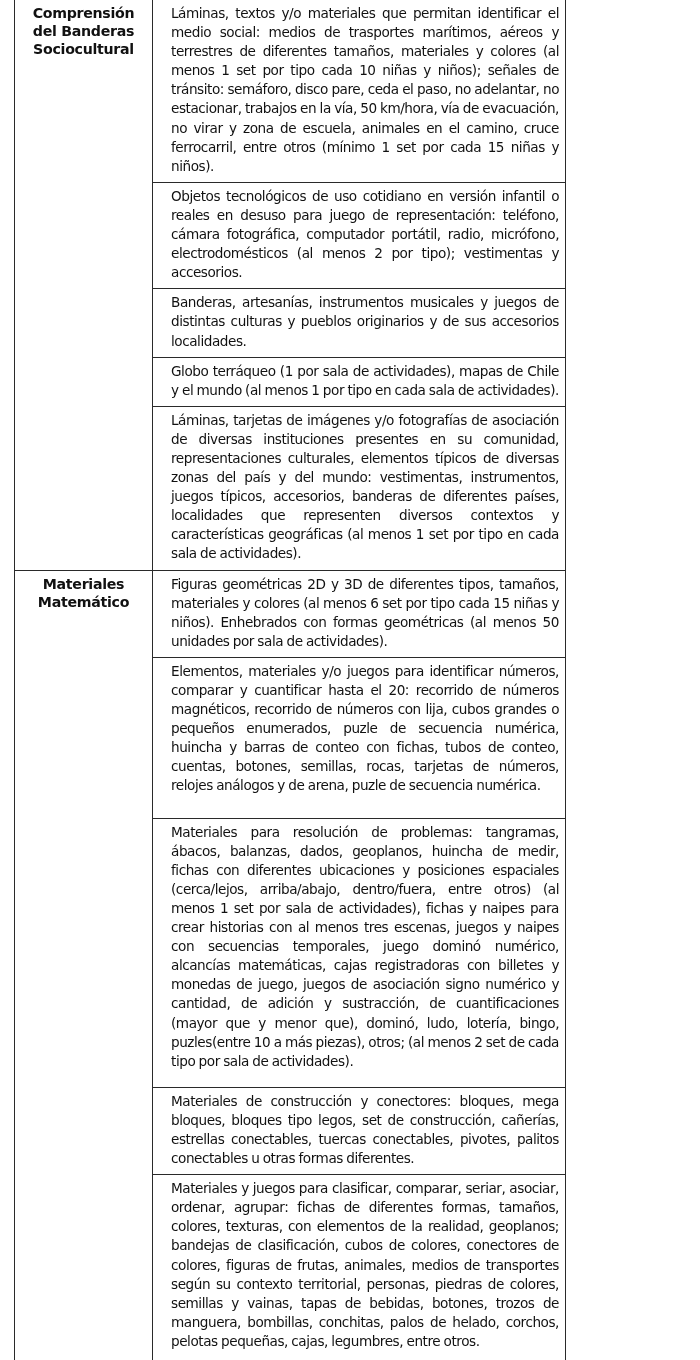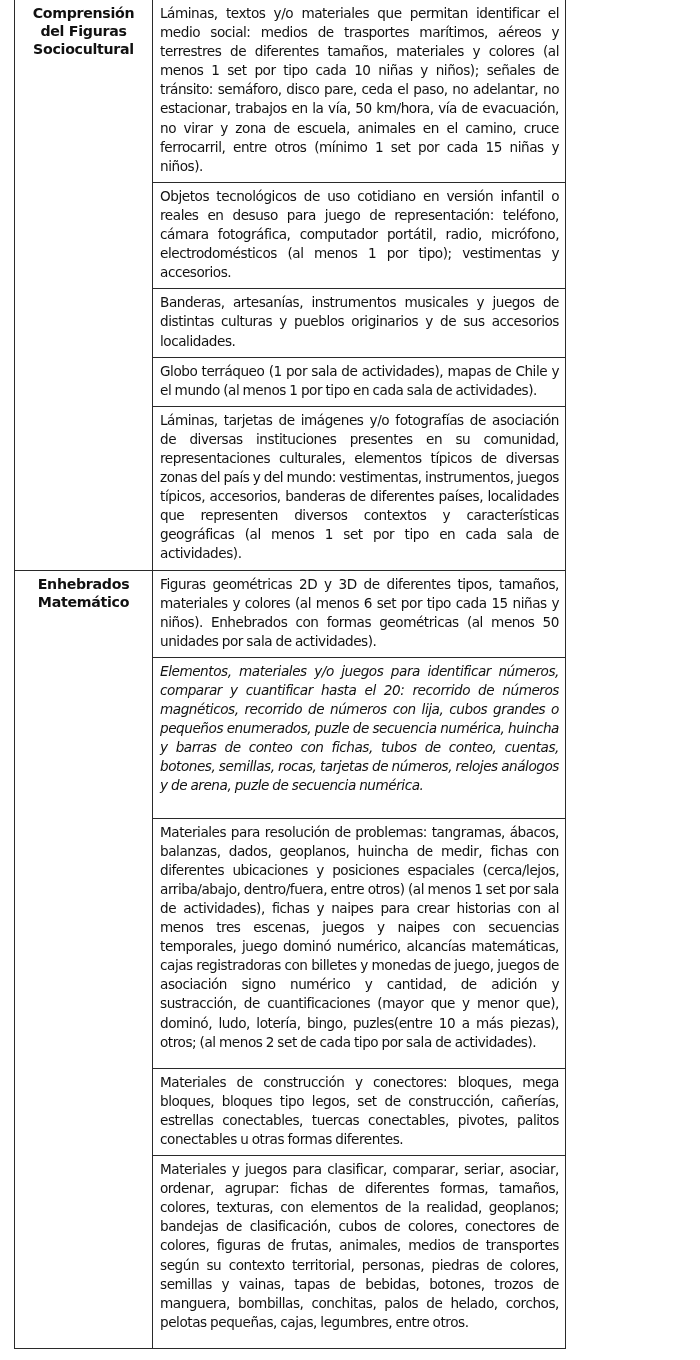--- a/index.html
+++ b/index.html
@@ -34,74 +34,74 @@
     font-size: 14.2px;
     line-height: 18px;
     text-align: center;
     padding: 4px 4px 0 4px;
     letter-spacing: -0.3px;
   }
   .content-cell {
     font-size: 13.6px;
     line-height: 19.1px;
     text-align: justify;
-    padding: 4px 6px 6px 7px;
+    padding: 4px 6px 6px 18px;
     letter-spacing: -0.45px;
     word-spacing: -0.5px;
   }
   .content-cell p {
     margin: 0;
   }
-  .pad-extra { padding-bottom: 22px; font-style: italic; }
+  .pad-extra { padding-bottom: 22px; }
   .pad-extra2 { padding-bottom: 16px; }
 </style>
 </head>
 <body>
 
 <table class="doc-table">
   <colgroup>
     <col class="col-area">
     <col>
   </colgroup>
   <tbody>
 
     <tr>
       <td class="area-cell" rowspan="5">
         <div>Comprensión</div>
-        <div>del Figuras</div>
+        <div>del Banderas</div>
         <div>Sociocultural</div>
       </td>
       <td class="content-cell">
         <p>Láminas, textos y/o materiales que permitan identificar el medio social: medios de trasportes marítimos, aéreos y terrestres de diferentes tamaños, materiales y colores (al menos 1 set por tipo cada 10 niñas y niños); señales de tránsito: semáforo, disco pare, ceda el paso, no adelantar, no estacionar, trabajos en la vía, 50 km/hora, vía de evacuación, no virar y zona de escuela, animales en el camino, cruce ferrocarril, entre otros (mínimo 1 set por cada 15 niñas y niños).</p>
       </td>
     </tr>
     <tr>
       <td class="content-cell">
-        <p>Objetos tecnológicos de uso cotidiano en versión infantil o reales en desuso para juego de representación: teléfono, cámara fotográfica, computador portátil, radio, micrófono, electrodomésticos (al menos 1 por tipo); vestimentas y accesorios.</p>
+        <p>Objetos tecnológicos de uso cotidiano en versión infantil o reales en desuso para juego de representación: teléfono, cámara fotográfica, computador portátil, radio, micrófono, electrodomésticos (al menos 2 por tipo); vestimentas y accesorios.</p>
       </td>
     </tr>
     <tr>
       <td class="content-cell">
         <p>Banderas, artesanías, instrumentos musicales y juegos de distintas culturas y pueblos originarios y de sus accesorios localidades.</p>
       </td>
     </tr>
     <tr>
       <td class="content-cell">
         <p>Globo terráqueo (1 por sala de actividades), mapas de Chile y el mundo (al menos 1 por tipo en cada sala de actividades).</p>
       </td>
     </tr>
     <tr>
       <td class="content-cell">
         <p>Láminas, tarjetas de imágenes y/o fotografías de asociación de diversas instituciones presentes en su comunidad, representaciones culturales, elementos típicos de diversas zonas del país y del mundo: vestimentas, instrumentos, juegos típicos, accesorios, banderas de diferentes países, localidades que representen diversos contextos y características geográficas (al menos 1 set por tipo en cada sala de actividades).</p>
       </td>
     </tr>
 
     <tr>
       <td class="area-cell" rowspan="5">
-        <div>Enhebrados</div>
+        <div>Materiales</div>
         <div>Matemático</div>
       </td>
       <td class="content-cell">
         <p>Figuras geométricas 2D y 3D de diferentes tipos, tamaños, materiales y colores (al menos 6 set por tipo cada 15 niñas y niños). Enhebrados con formas geométricas (al menos 50 unidades por sala de actividades).</p>
       </td>
     </tr>
     <tr>
       <td class="content-cell pad-extra">
         <p>Elementos, materiales y/o juegos para identificar números, comparar y cuantificar hasta el 20: recorrido de números magnéticos, recorrido de números con lija, cubos grandes o pequeños enumerados, puzle de secuencia numérica, huincha y barras de conteo con fichas, tubos de conteo, cuentas, botones, semillas, rocas, tarjetas de números, relojes análogos y de arena, puzle de secuencia numérica.</p>
       </td>

